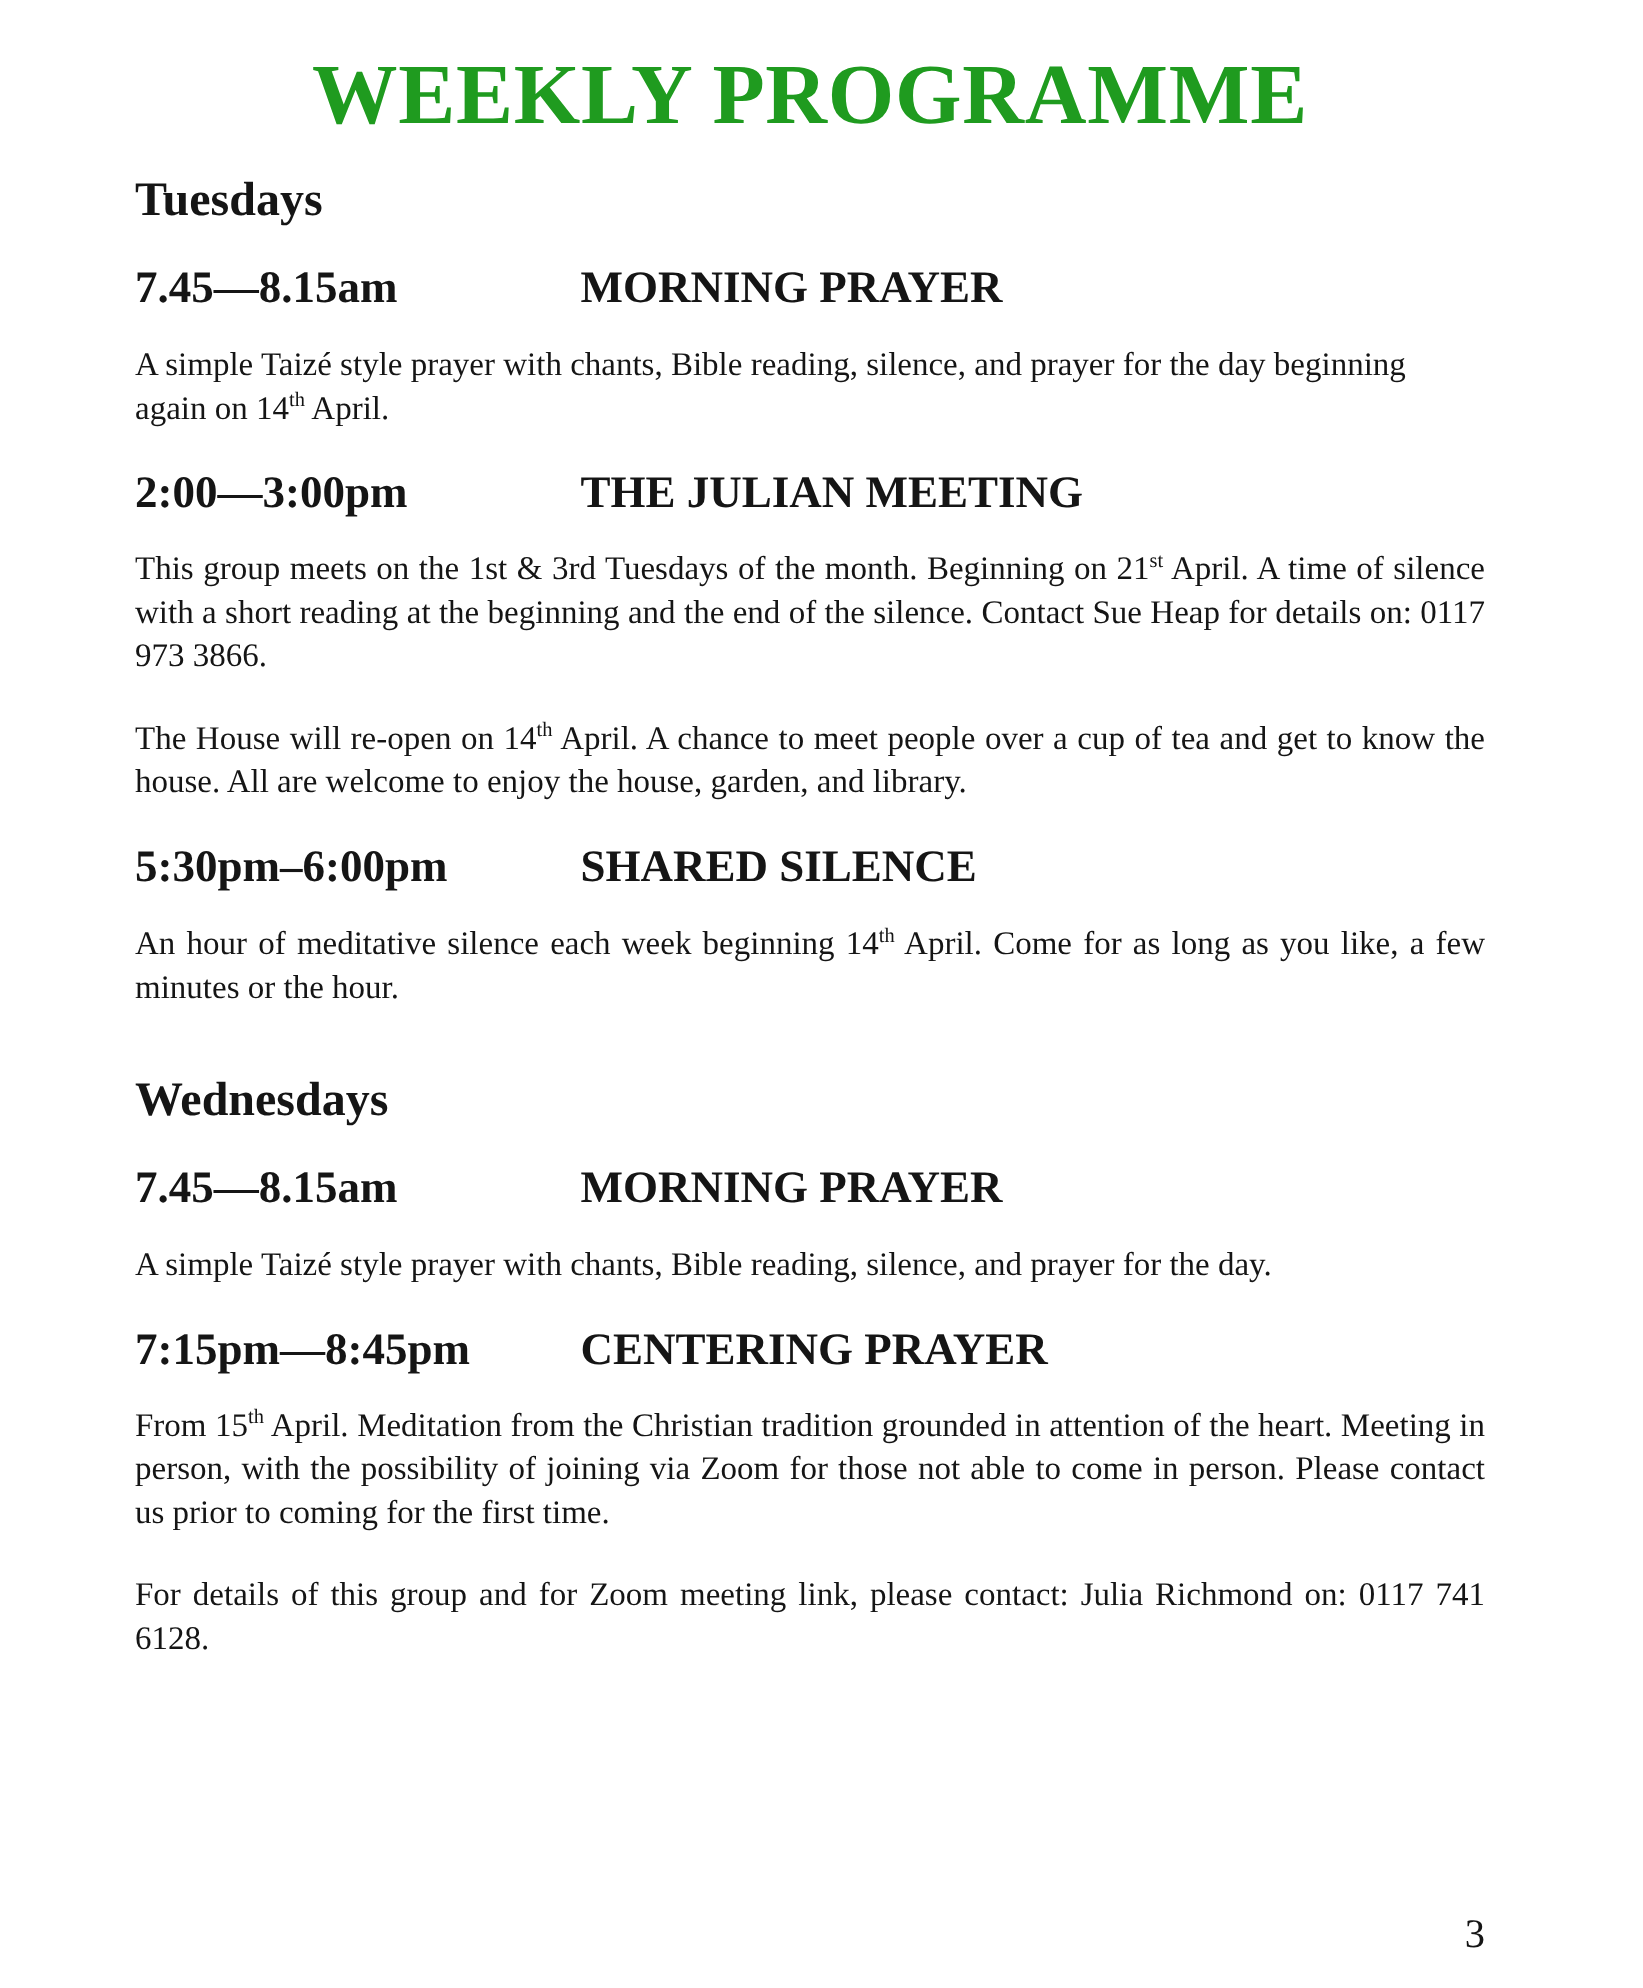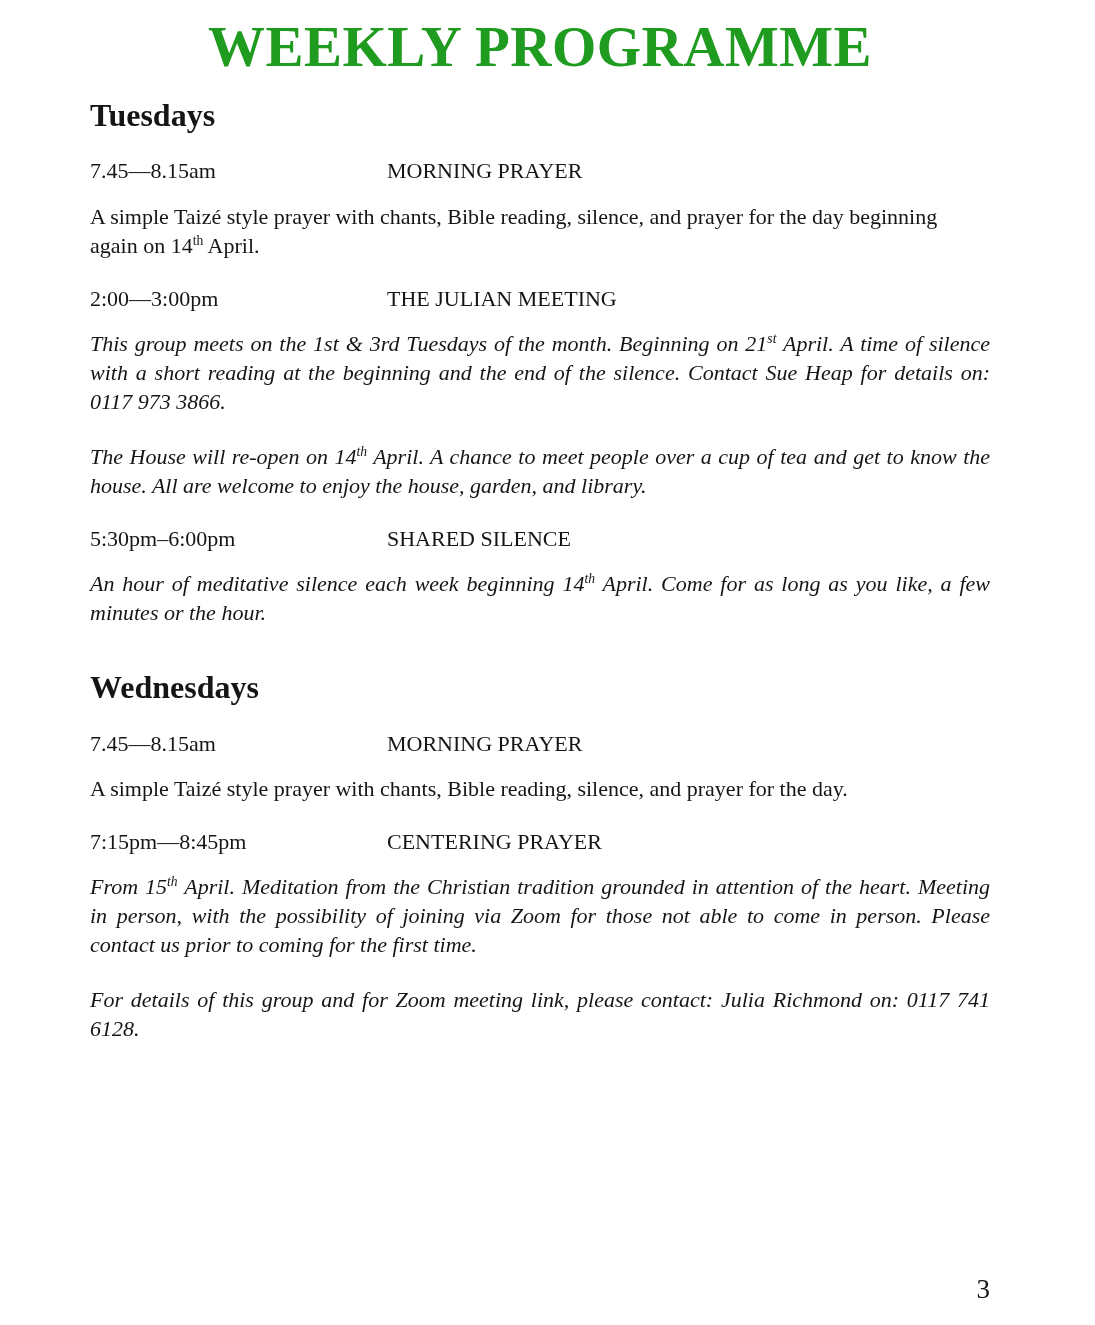--- a/index.html
+++ b/index.html
@@ -7,21 +7,21 @@
     padding: 0;
     background: #ffffff;
   }
   .page {
     position: relative;
     width: 1095px;
     height: 1325px;
     margin: 0 auto;
     background: #ffffff;
     box-sizing: border-box;
-    padding: 16px 105px 0 90px;
+    padding: 33px 105px 0 90px;
     font-family: "Liberation Serif", serif;
     color: #151515;
     overflow: hidden;
   }
   .doc-title {
     margin: 0 0 20px 0;
     text-align: center;
     font-size: 57px;
     font-weight: bold;
     line-height: 1.1;
@@ -32,37 +32,36 @@
     margin-top: 44px;
   }
   .day-heading {
     margin: 0 0 26px 0;
     font-size: 32px;
     font-weight: bold;
     line-height: 1.05;
   }
   .event-header {
     margin: 0 0 18px 0;
-    font-size: 22px;
-    font-weight: normal;
+    font-size: 30px;
+    font-weight: bold;
     line-height: 1.15;
     white-space: nowrap;
   }
   .event-time {
     display: inline-block;
     width: 297px;
   }
   .desc {
     margin: 0 0 26px 0;
     font-size: 22px;
     line-height: 29px;
   }
   .desc.justify {
     text-align: justify;
-    font-style: italic;
   }
   .desc sup {
     font-size: 0.62em;
     line-height: 0;
     vertical-align: super;
   }
   .page-number {
     position: absolute;
     right: 105px;
     bottom: 20px;

